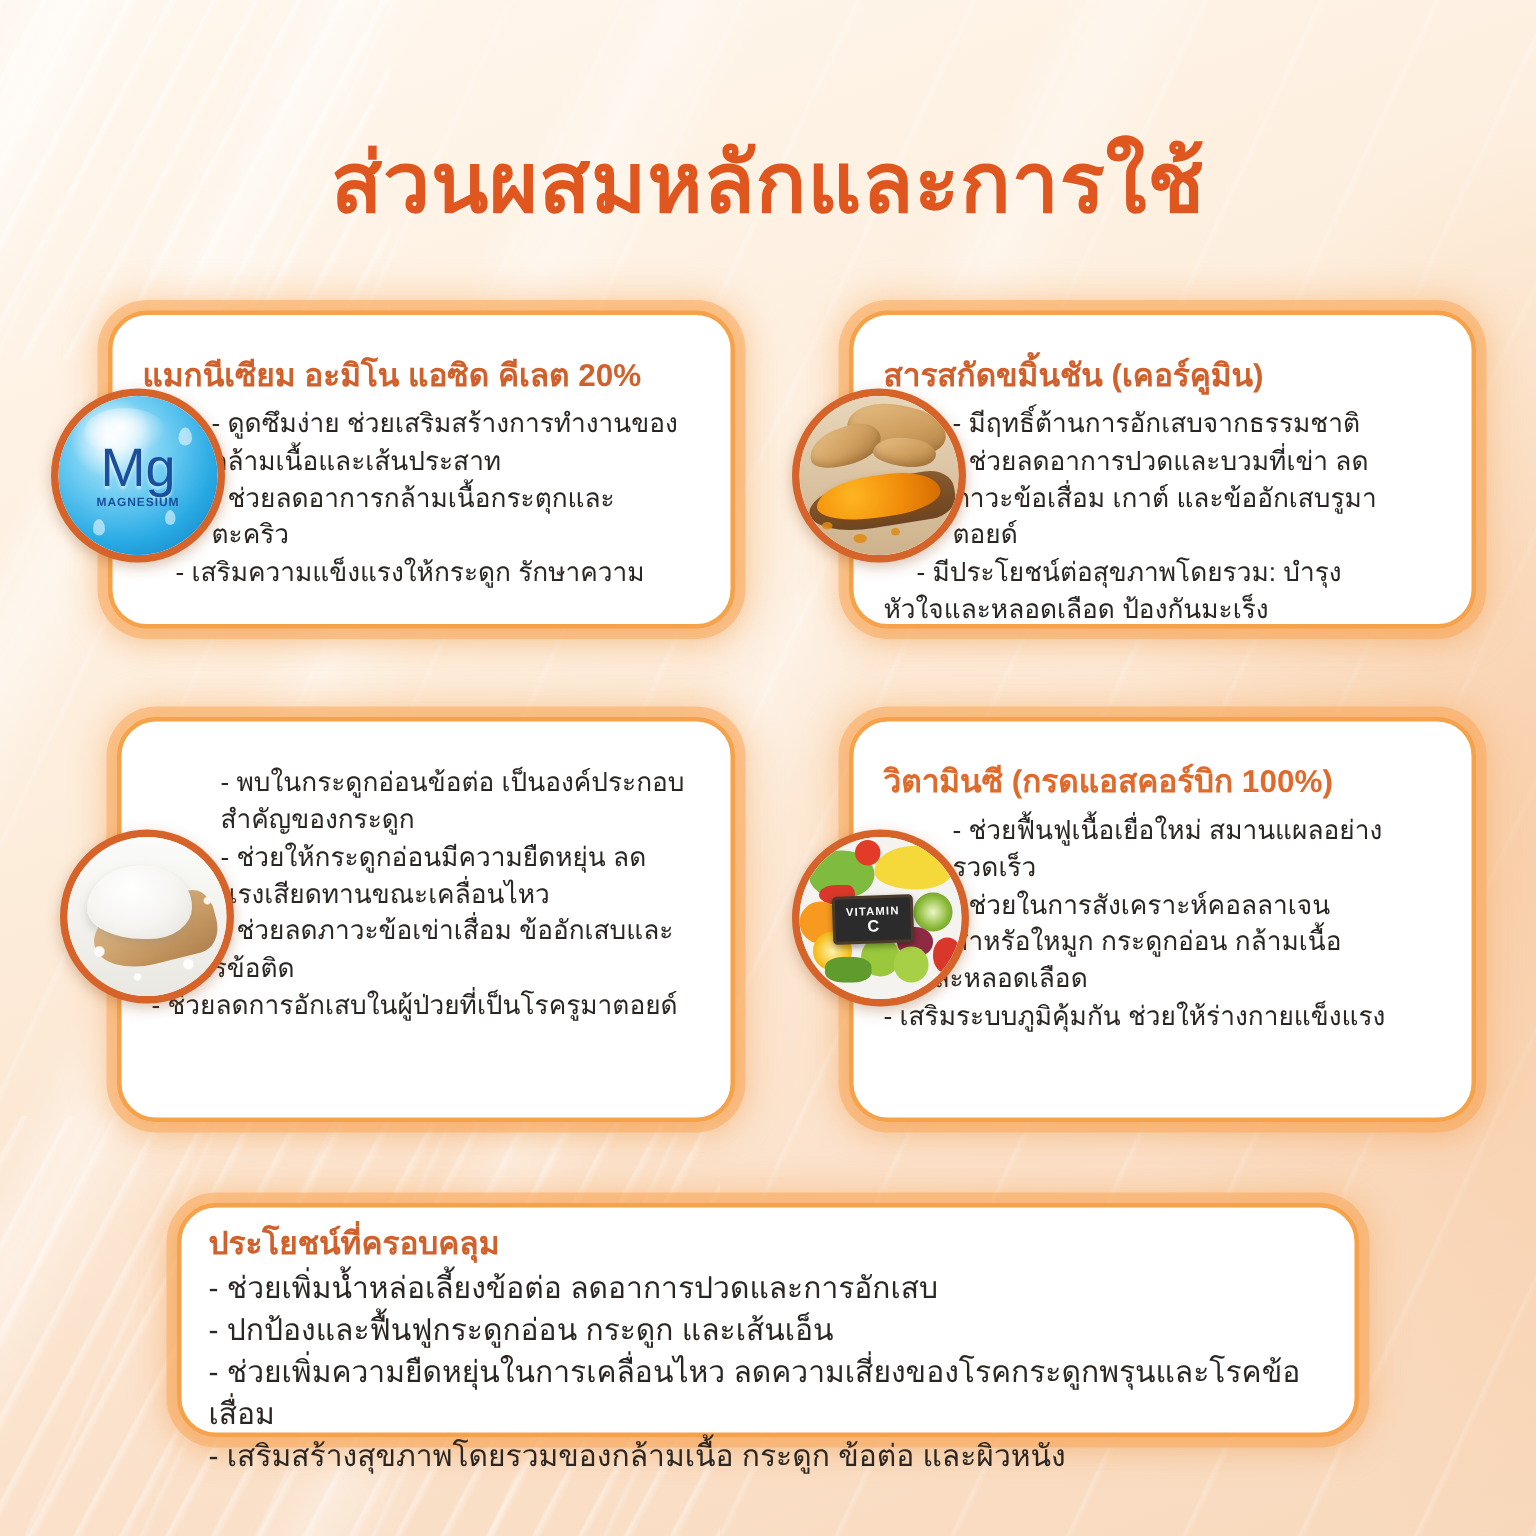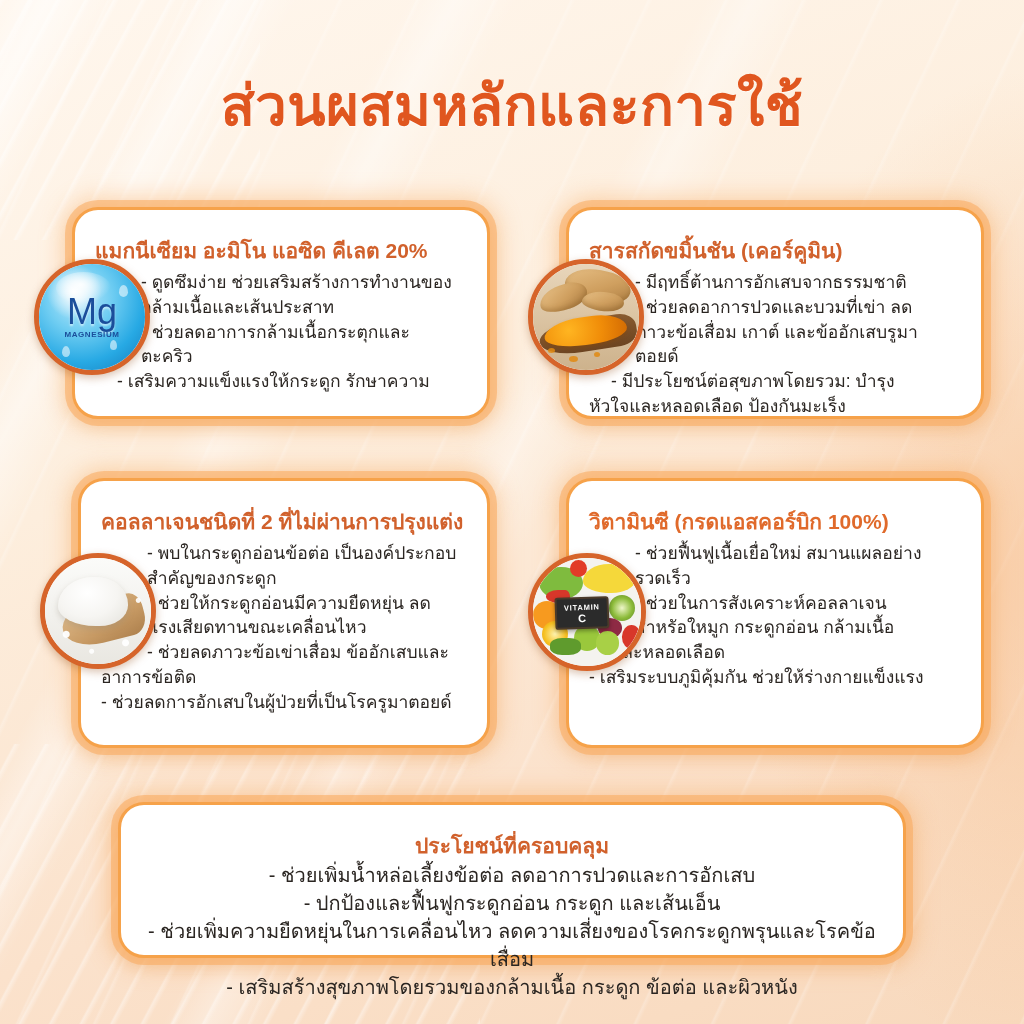--- a/index.html
+++ b/index.html
@@ -73,21 +73,21 @@
     width: 420px; height: 1024px;
     background: radial-gradient(ellipse at 80% 55%, rgba(247,190,140,0.55) 0%, rgba(247,190,140,0.0) 62%);
     z-index: 1;
   }
 
   .page { position: relative; z-index: 2; width: 1024px; height: 1024px; }
 
   
   .title {
     position: absolute;
-    top: 74px; left: 0; width: 1024px;
+    top: 90px; left: 0; width: 1024px;
     text-align: center;
     font-size: 56px;
     font-weight: 700;
     color: #e0561f;
     letter-spacing: 0.5px;
     line-height: 1.15;
     text-shadow: 0 1px 0 rgba(255,255,255,0.7);
   }
 
   
@@ -263,22 +263,21 @@
     position: absolute;
     left: 118px; top: 802px;
     width: 788px; height: 156px;
     background: #ffffff;
     border-radius: 26px;
     border: 3px solid #f6a24a;
     box-shadow:
       0 0 0 7px rgba(249,170,92,0.55),
       0 0 22px 10px rgba(249,170,92,0.42),
       0 6px 16px rgba(205,120,50,0.18);
-    text-align: center;
-    padding: 28px 18px;
+    padding: 12px 18px;
   }
   .summary-title {
     color: #d1612c;
     font-weight: 700;
     font-size: 21px;
     line-height: 1.25;
     margin-bottom: 2px;
   }
   .summary-line {
     display: block;
@@ -344,21 +343,20 @@
       <div class="tm-spoon"></div>
       <div class="tm-powder"></div>
       <div class="tm-dust" style="left:14%; bottom:16%; width:7px; height:5px;"></div>
       <div class="tm-dust" style="left:34%; bottom:8%; width:9px; height:6px;"></div>
       <div class="tm-dust" style="left:58%; bottom:12%; width:6px; height:5px;"></div>
     </div>
   </div>
 
   <div class="card" style="left:78px; top:478px; width:412px; height:270px;">
     <div class="card-inner">
-      <div class="card-title">คอลลาเจนชนิดที่ 2 ที่ไม่ผ่านการปรุงแต่ง</div>
       <div class="card-body">
         <span class="bullet indent-1">- พบในกระดูกอ่อนข้อต่อ เป็นองค์ประกอบ</span>
         <span class="bullet indent-1">สำคัญของกระดูก</span>
         <span class="bullet indent-1">- ช่วยให้กระดูกอ่อนมีความยืดหยุ่น ลด</span>
         <span class="bullet indent-1">แรงเสียดทานขณะเคลื่อนไหว</span>
         <span class="bullet indent-1">- ช่วยลดภาวะข้อเข่าเสื่อม ข้ออักเสบและ</span>
         <span class="bullet">อาการข้อติด</span>
         <span class="bullet">- ช่วยลดการอักเสบในผู้ป่วยที่เป็นโรครูมาตอยด์</span>
       </div>
     </div>

